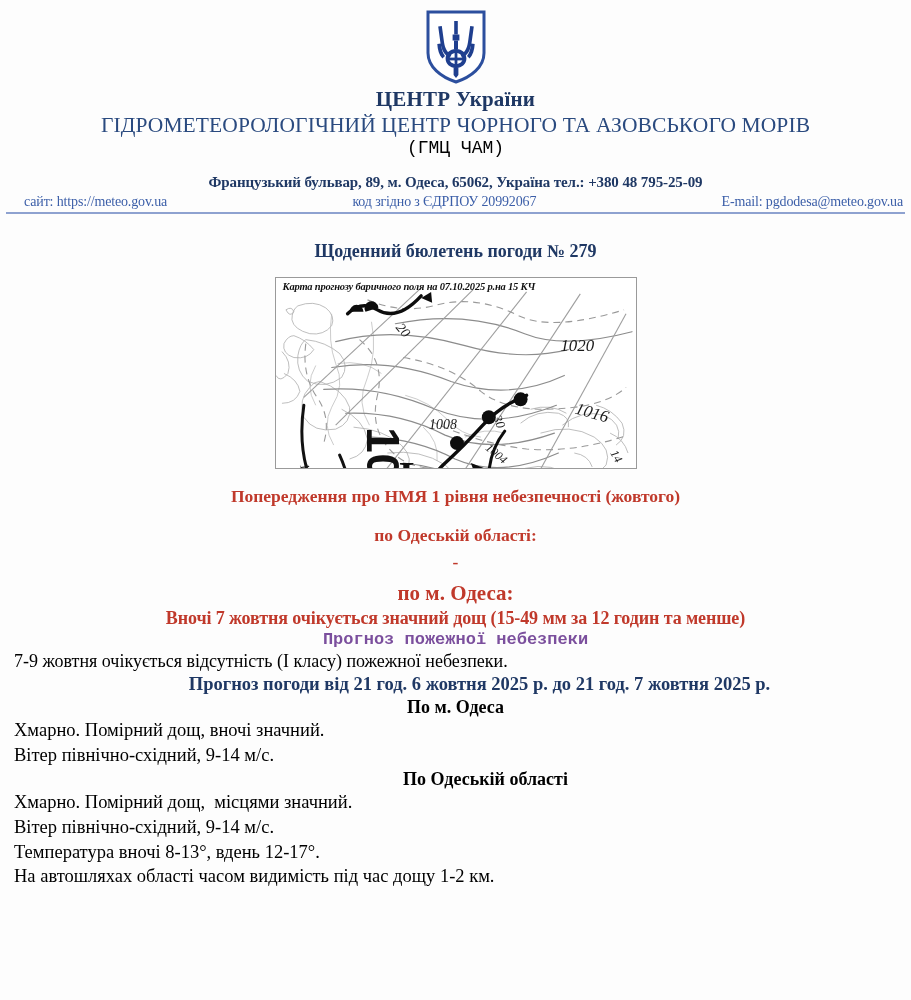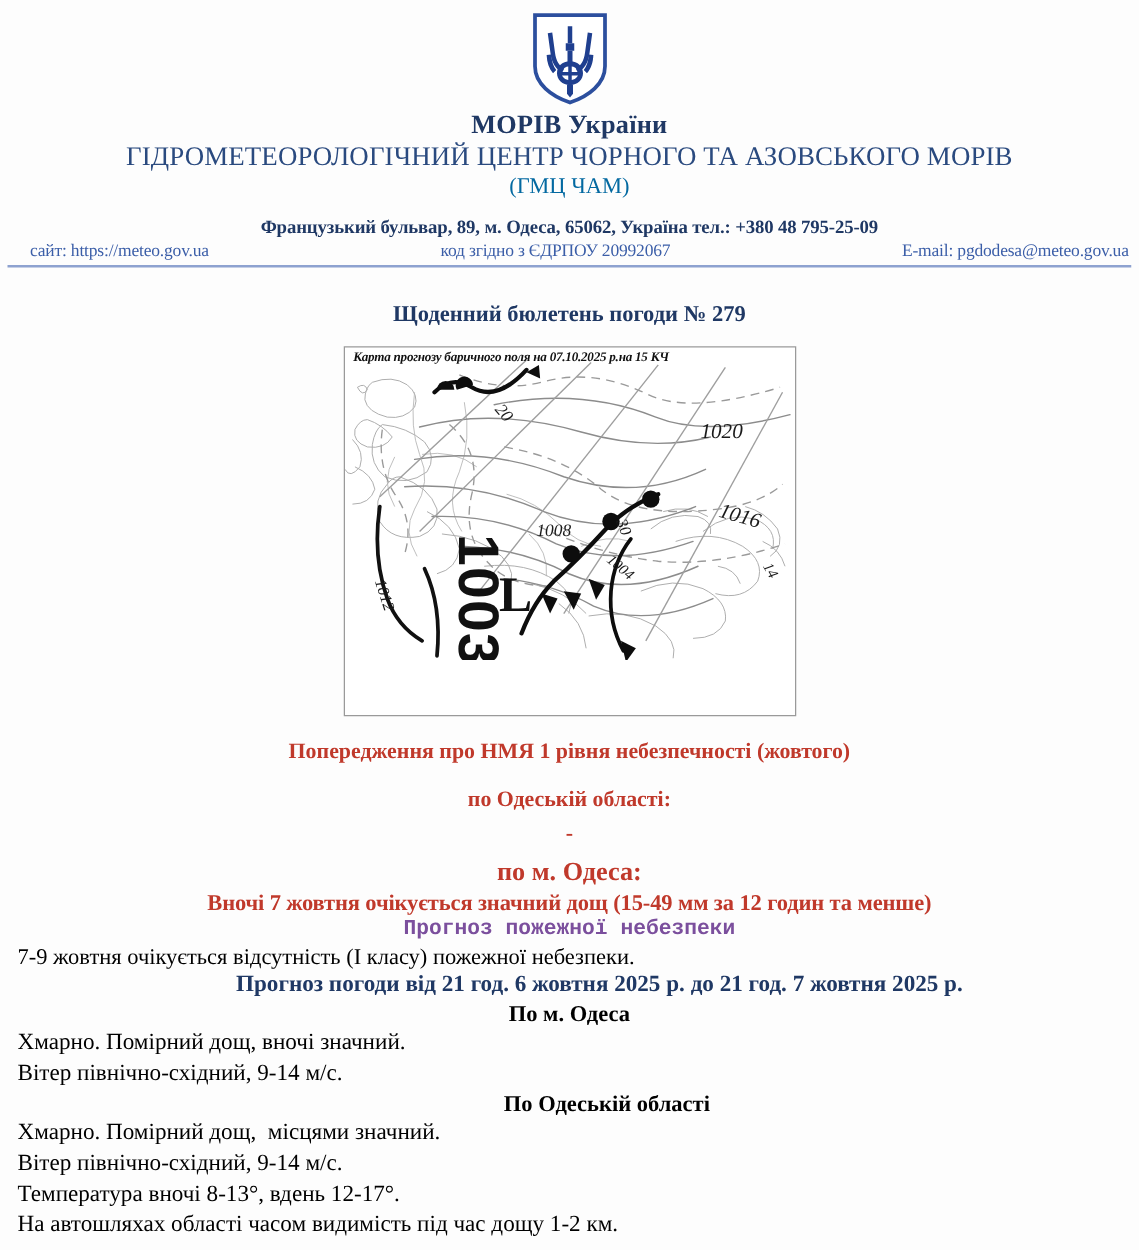--- a/index.html
+++ b/index.html
@@ -51,23 +51,24 @@
   .org-line2 {
     font-size: 21.5px;
     font-weight: normal;
     color: #2a4a7f;
     letter-spacing: 0.1px;
     line-height: 1.15;
     margin-top: 1px;
   }
   .org-line3 {
     font-size: 18px;
-    color: #0369a1;
+    color: #000000;
     line-height: 1.2;
     margin-top: 1px;
+    font-family: Liberation Mono, monospace;
   }
 
   .addr-line {
     font-size: 15px;
     font-weight: bold;
     color: #1f3864;
     margin-top: 14px;
     letter-spacing: -0.1px;
   }
   .contact-row {
@@ -93,21 +94,21 @@
     font-size: 18px;
     font-weight: bold;
     color: #1f3864;
     line-height: 1.28;
   }
 
   
   .map-holder {
     margin: 14px auto 0 auto;
     width: 362px;
-    height: 296px;
+    height: 192px;
     border: 1px solid #9a9a9a;
     background: #ffffff;
     box-sizing: border-box;
     position: relative;
     overflow: hidden;
   }
   .map-caption {
     position: absolute;
     top: 3px;
     left: 7px;
@@ -229,21 +230,21 @@
                    c-3.2 -3.6 -4.8 -8.6 -5.1 -14.6 z"></path>
 
           <path d="M48.8 17.5 l-3.6 -0.6 l-2.2 16.2 c-0.9 6.6 -3.4 10.6 -7.4 12.6
                    l1.6 3.3 c5.2 -2.5 8.4 -7.6 9.4 -15.4 z"></path>
           <path d="M46.0 34.5 c-0.4 5.4 -1.6 9.6 -4.0 12.4 l2.6 2.6
                    c3.2 -3.6 4.8 -8.6 5.1 -14.6 z"></path>
         </g>
       </svg>
     </div>
 
-    <div class="org-line1">МОРІВ України</div>
+    <div class="org-line1">ЦЕНТР України</div>
     <div class="org-line2">ГІДРОМЕТЕОРОЛОГІЧНИЙ ЦЕНТР ЧОРНОГО ТА АЗОВСЬКОГО МОРІВ</div>
     <div class="org-line3">(ГМЦ ЧАМ)</div>
 
     <div class="addr-line">Французький бульвар, 89, м. Одеса, 65062, Україна тел.: +380 48 795-25-09</div>
 
     <div class="contact-row">
       <span>сайт: https://meteo.gov.ua</span>
       <span>код згідно з ЄДРПОУ 20992067</span>
       <span>E-mail: pgdodesa@meteo.gov.ua</span>
     </div>

